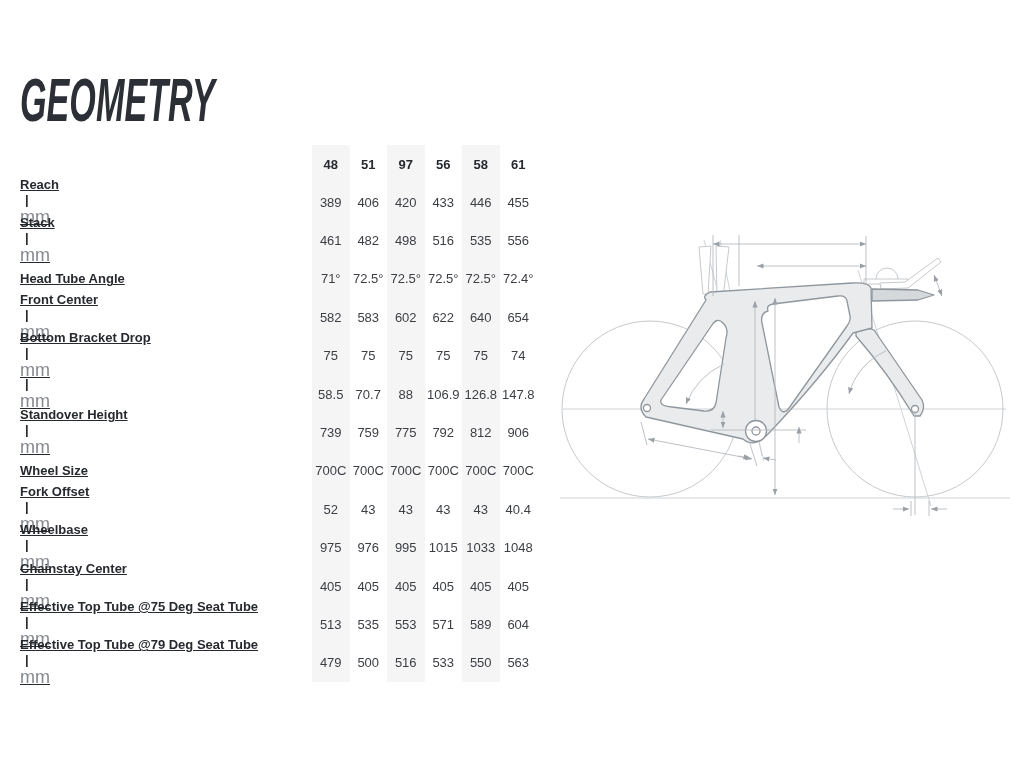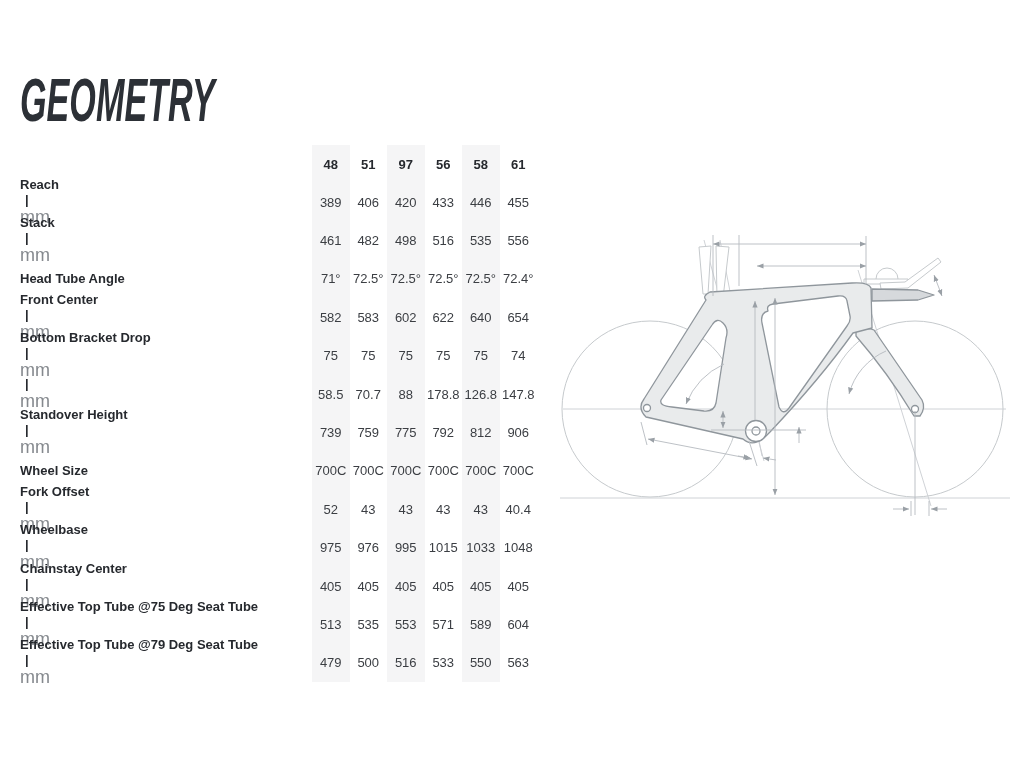--- a/index.html
+++ b/index.html
@@ -6,21 +6,21 @@
   .page{position:relative;width:1024px;height:768px;background:#ffffff;overflow:hidden;
         font-family:"Liberation Sans","DejaVu Sans",sans-serif;margin-top:28px;}
   
   .title{position:absolute;left:20px;top:42px;font-size:61px;line-height:1;
          font-weight:800;font-style:italic;color:#2c3036;white-space:nowrap;
          transform:scaleX(0.56);transform-origin:0 50%;letter-spacing:0;}
   
   .geo{position:absolute;left:20px;top:117px;width:518px;}
   .g-row{display:flex;height:38.4px;align-items:center;}
   .g-row.g-head{height:38px;}
-  .g-label{width:292px;font-size:13px;color:#26292e;white-space:nowrap;}
+  .g-label{width:292px;font-size:13px;color:#26292e;white-space:nowrap;text-decoration:underline;}
   .g-label .lbl{font-weight:700;}
   .g-label .sep{font-weight:700;margin:0 5px;}
   .g-label .unit{color:#85898e;font-size:18px;}
   .g-cell{width:37.5px;align-self:stretch;display:flex;align-items:center;
           justify-content:center;font-size:13px;color:#3b3e43;white-space:nowrap;}
   .g-cell.shade{background:#f5f5f6;}
   .g-head .g-cell{font-weight:700;color:#26292e;font-size:13px;}
   
   .diagram{position:absolute;left:555px;top:190px;width:469px;height:315px;}
 </style>
@@ -105,21 +105,21 @@
         <div class="g-cell">74</div>
       </div>
       <div class="g-row">
         <div class="g-label">
           <div class="sep">|</div>
           <div class="unit">mm</div>
         </div>
         <div class="g-cell shade">58.5</div>
         <div class="g-cell">70.7</div>
         <div class="g-cell shade">88</div>
-        <div class="g-cell">178.8</div>
+        <div class="g-cell">106.9</div>
         <div class="g-cell shade">126.8</div>
         <div class="g-cell">147.8</div>
       </div>
       <div class="g-row">
         <div class="g-label">
           <div class="lbl">Standover Height</div>
           <div class="sep">|</div>
           <div class="unit">mm</div>
         </div>
         <div class="g-cell shade">739</div>

